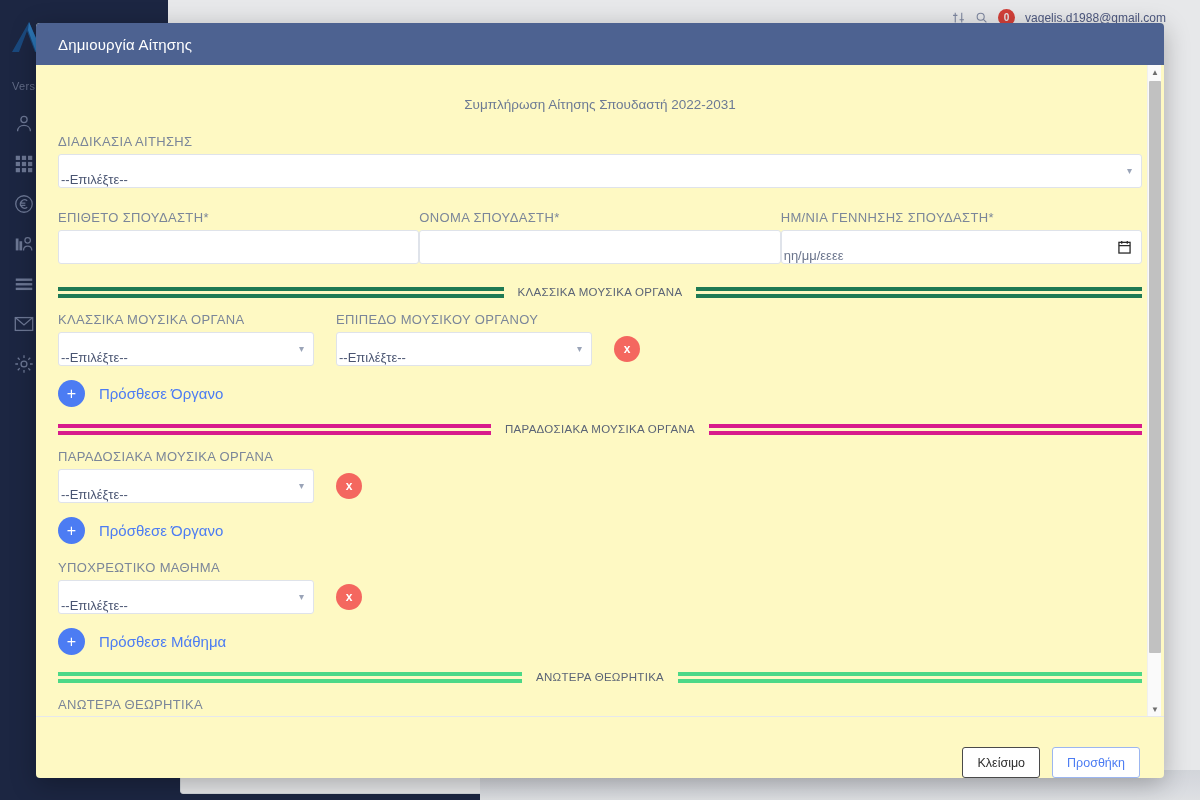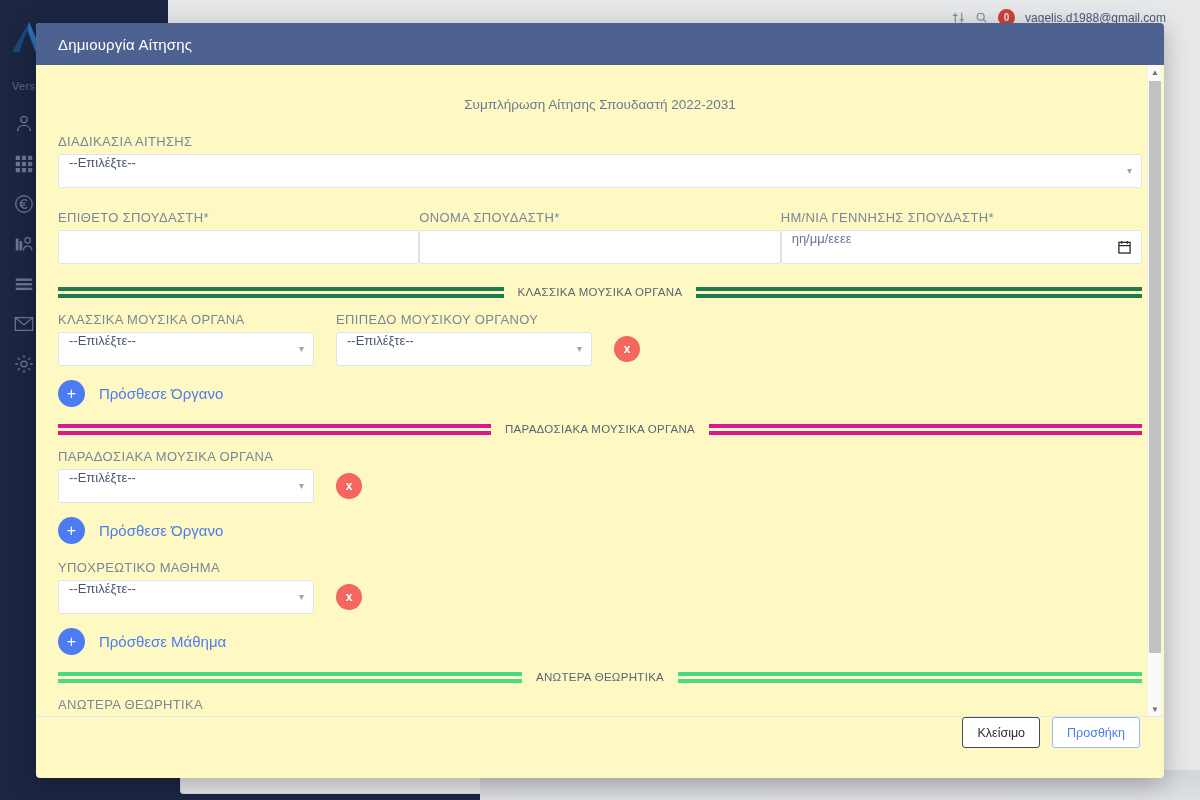--- a/index.html
+++ b/index.html
@@ -119,22 +119,22 @@
     color: #7b8699;
     letter-spacing: .35px;
     margin-bottom: 5px;
     text-transform: uppercase;
   }
   .control {
     height: 34px;
     border: 1px solid #dfe3ea;
     border-radius: 3px;
     background: #ffffff;
-    display: flex; align-items: flex-start;
-    padding: 0 10px;
+    display: flex; align-items: flex-end;
+    padding: 0 2px;
     font-size: 13px;
     color: #4a5572;
     position: relative;
   }
   .control.select .caret {
     position: absolute; right: 9px; top: 50%;
     transform: translateY(-50%);
     color: #9aa4b8; font-size: 10px; line-height: 1;
   }
   .control.text-input { color: #333; }
@@ -215,21 +215,21 @@
   #modal-scrollbar .arrow.down { bottom: 0; }
   #modal-scrollbar .thumb {
     position: absolute; left: 1px; top: 16px;
     width: 12px; height: 572px;
     background: #c1c1c1; border-radius: 1px;
   }
 
   #modal-footer {
     flex: none; height: 62px;
     border-top: 1px solid #e6e8ec;
-    display: flex; align-items: flex-start; justify-content: flex-end;
+    display: flex; align-items: flex-end; justify-content: flex-end;
     gap: 12px;
     padding: 0 24px;
   }
   .btn {
     height: 31px; min-width: 72px;
     border-radius: 3px;
     font-size: 12.5px;
     display: flex; align-items: center; justify-content: center;
     padding: 0 14px;
     cursor: pointer;

